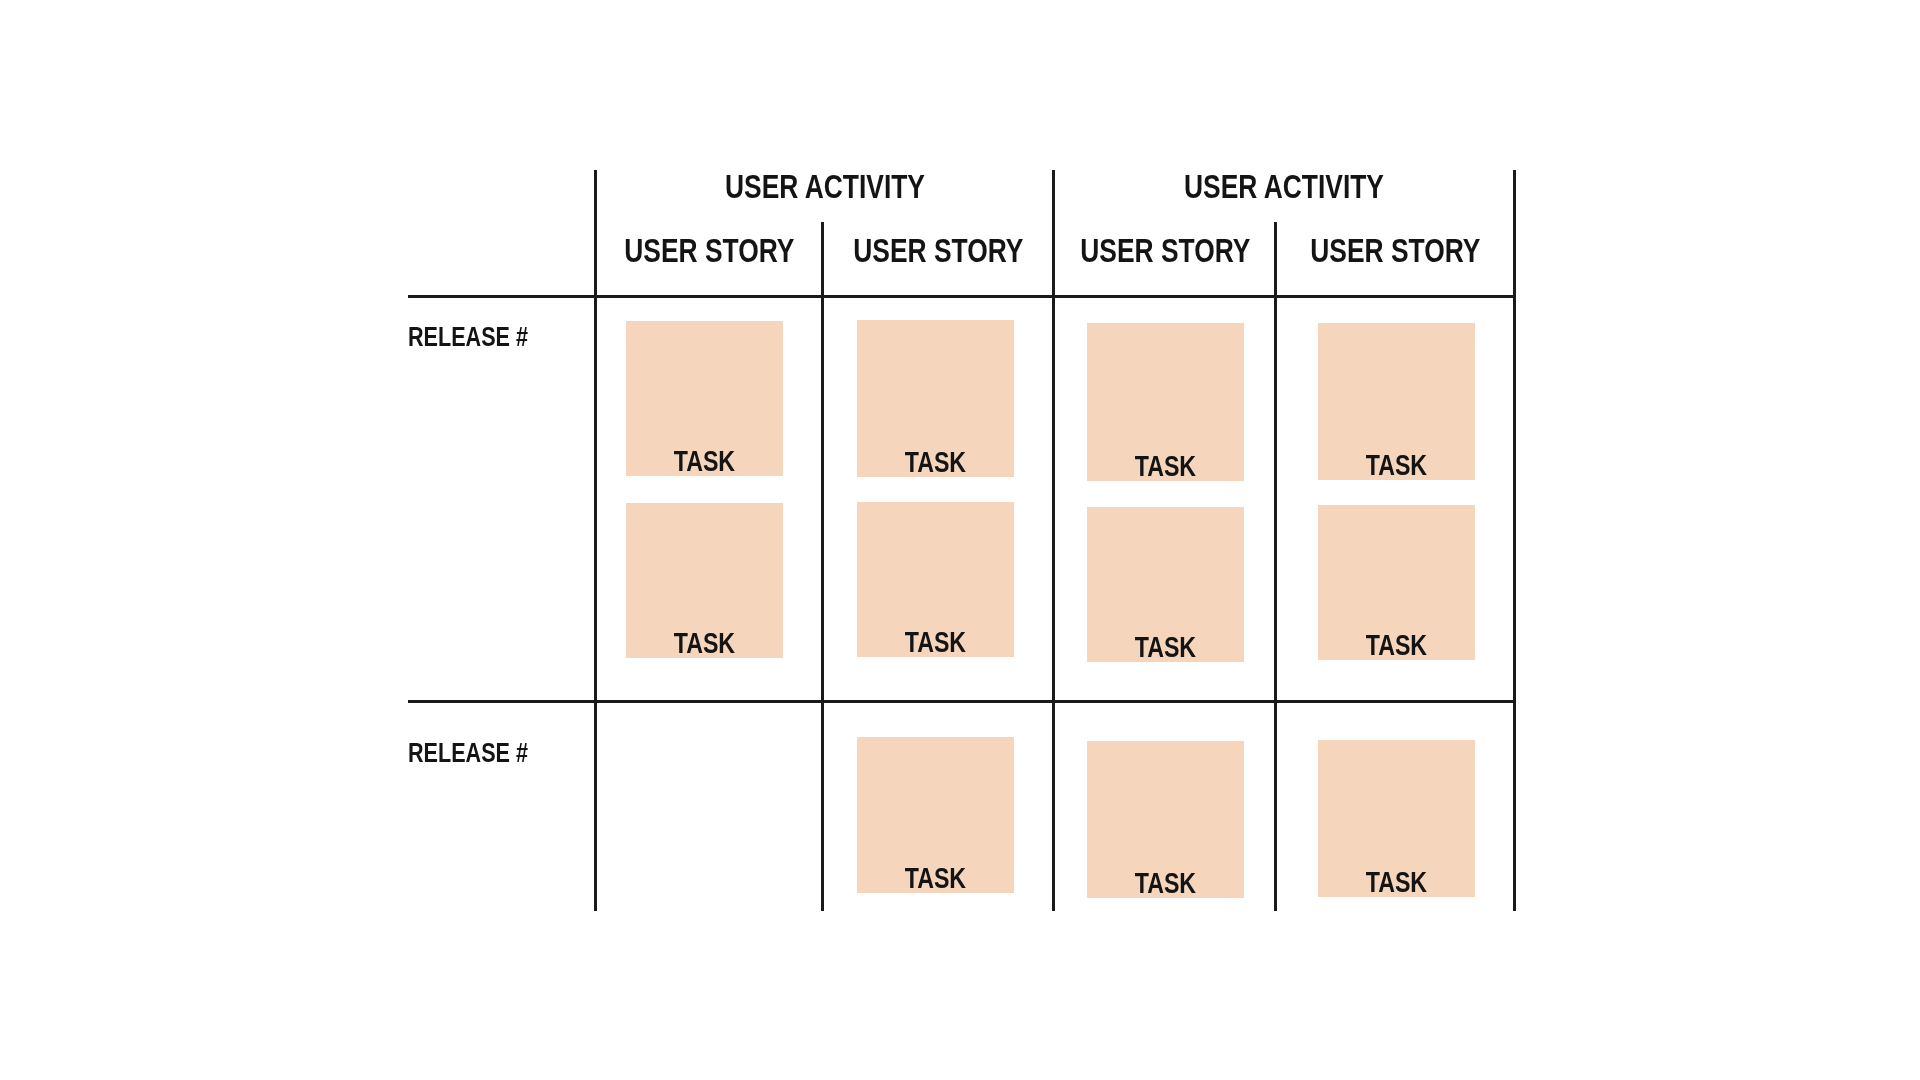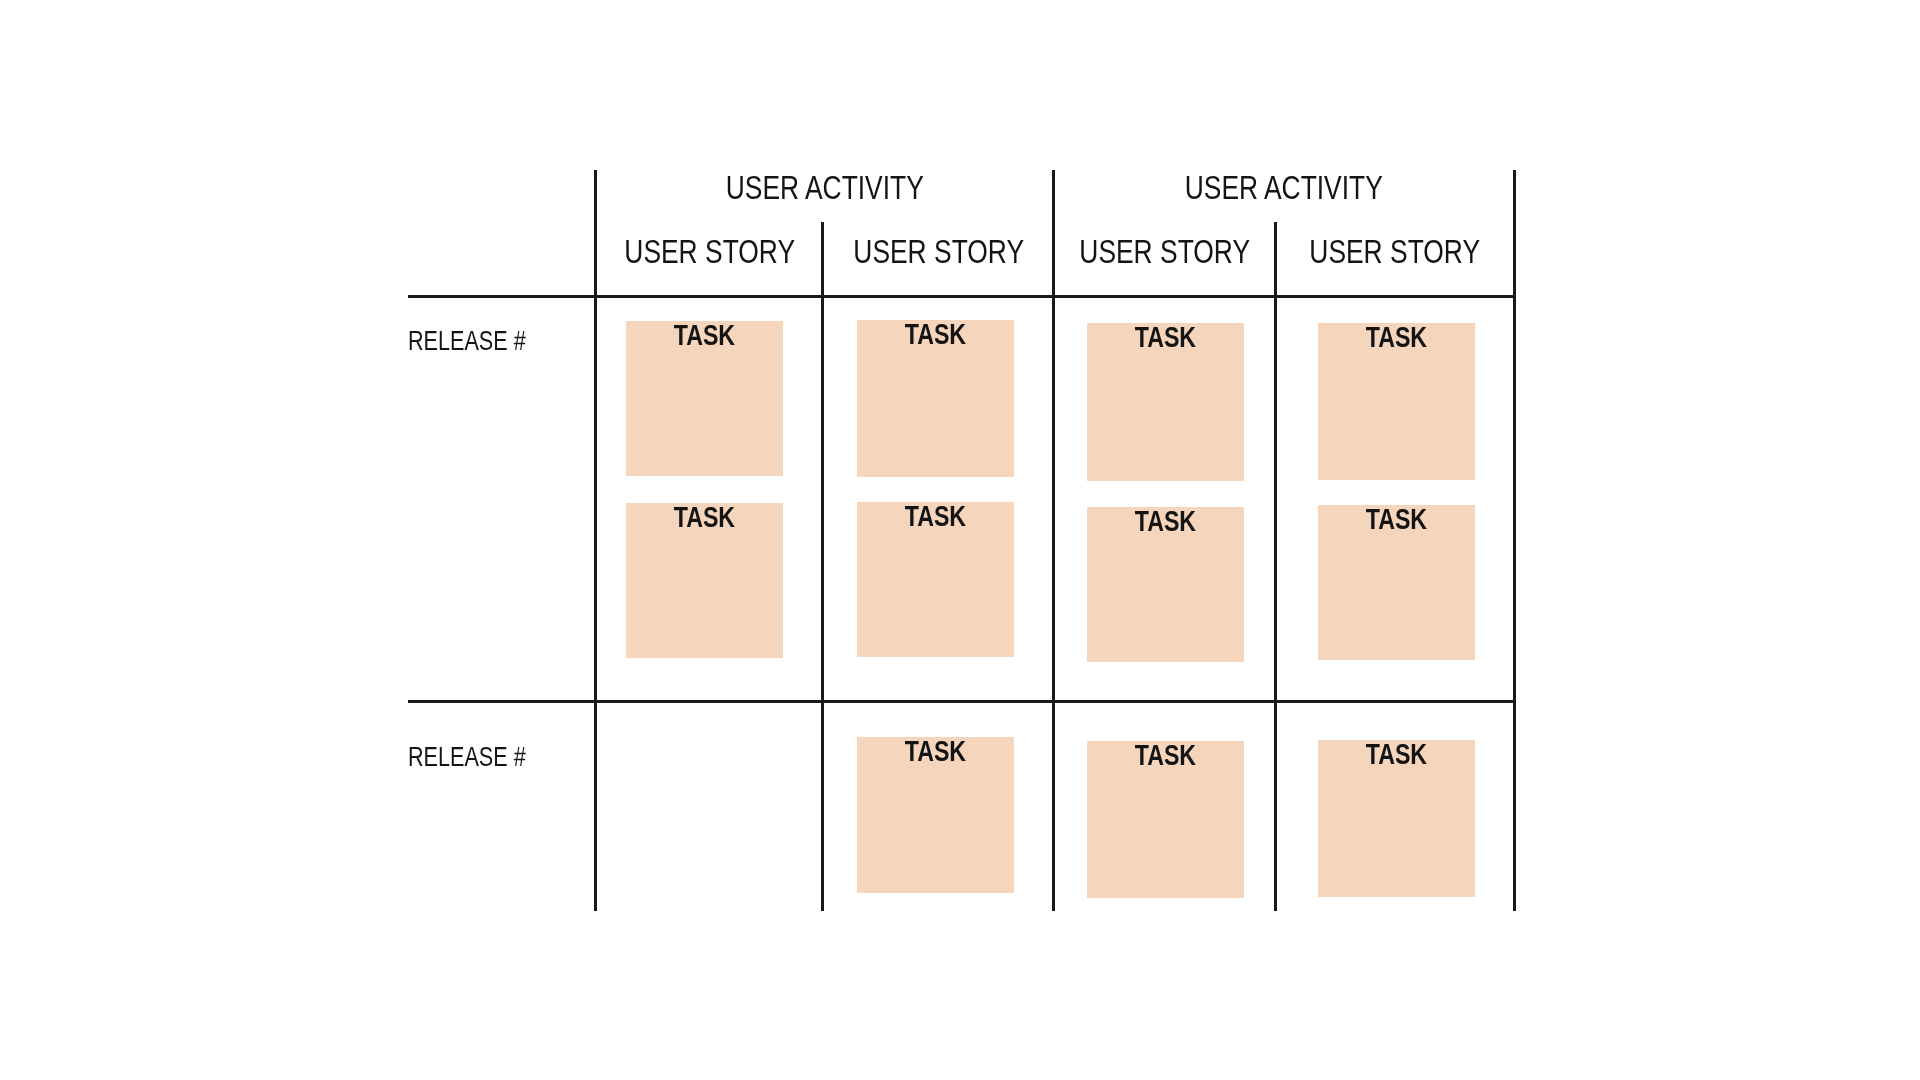--- a/index.html
+++ b/index.html
@@ -7,28 +7,28 @@
     --line:#1a1a1a;
     --text:#141414;
     --card:#f5d6bc;
   }
   *{margin:0;padding:0;box-sizing:border-box;}
   html,body{width:1920px;height:1080px;background:var(--bg);overflow:hidden;}
   .canvas{position:absolute;left:0;top:0;width:1920px;height:1080px;
           font-family:"Liberation Sans",sans-serif;color:var(--text);}
   .vline{position:absolute;width:3px;background:var(--line);}
   .hline{position:absolute;height:3px;background:var(--line);}
-  .lbl{position:absolute;display:flex;align-items:center;justify-content:center;
-       font-weight:400;line-height:1;white-space:nowrap;color:var(--text);}
+  .lbl{position:absolute;display:flex;justify-content:center;
+       font-weight:700;line-height:1;white-space:nowrap;color:var(--text);}
   .hdr{font-size:33px;height:34px;}
   .release{font-size:27px;height:34px;justify-content:flex-start;}
   .squish{display:inline-block;transform:scaleX(0.8);transform-origin:center center;}
   .release .squish{transform-origin:left center;}
   .card{position:absolute;width:157px;background:var(--card);
-        display:flex;align-items:flex-start;justify-content:center;
+        display:flex;align-items:flex-end;justify-content:center;
         font-weight:700;font-size:29px;line-height:1;color:var(--text);}
 </style>
 </head>
 <body>
 
 <div class="canvas">
 
   <div class="vline" style="left:594px;top:170px;height:741px"></div>
   <div class="vline" style="left:821px;top:222px;height:689px"></div>
   <div class="vline" style="left:1052px;top:170px;height:741px"></div>

